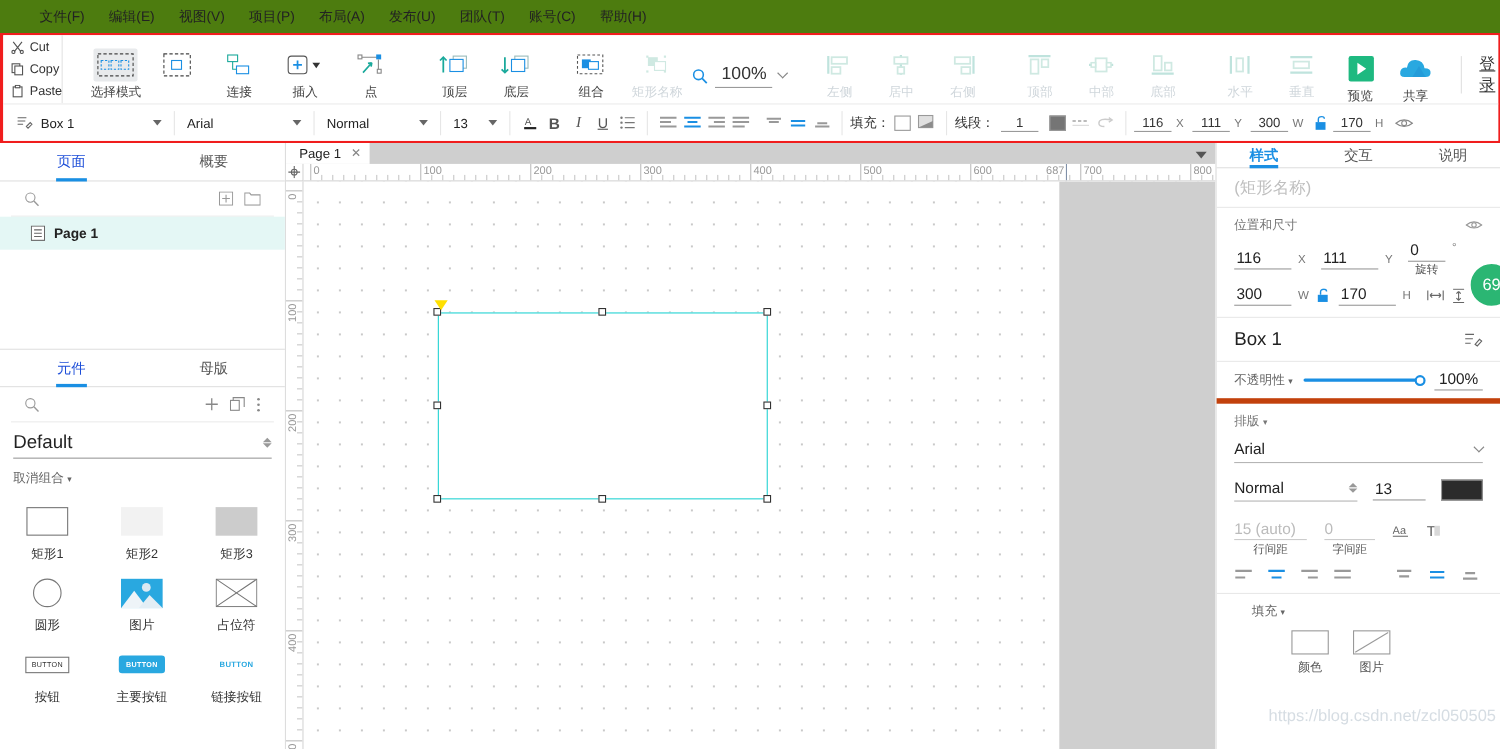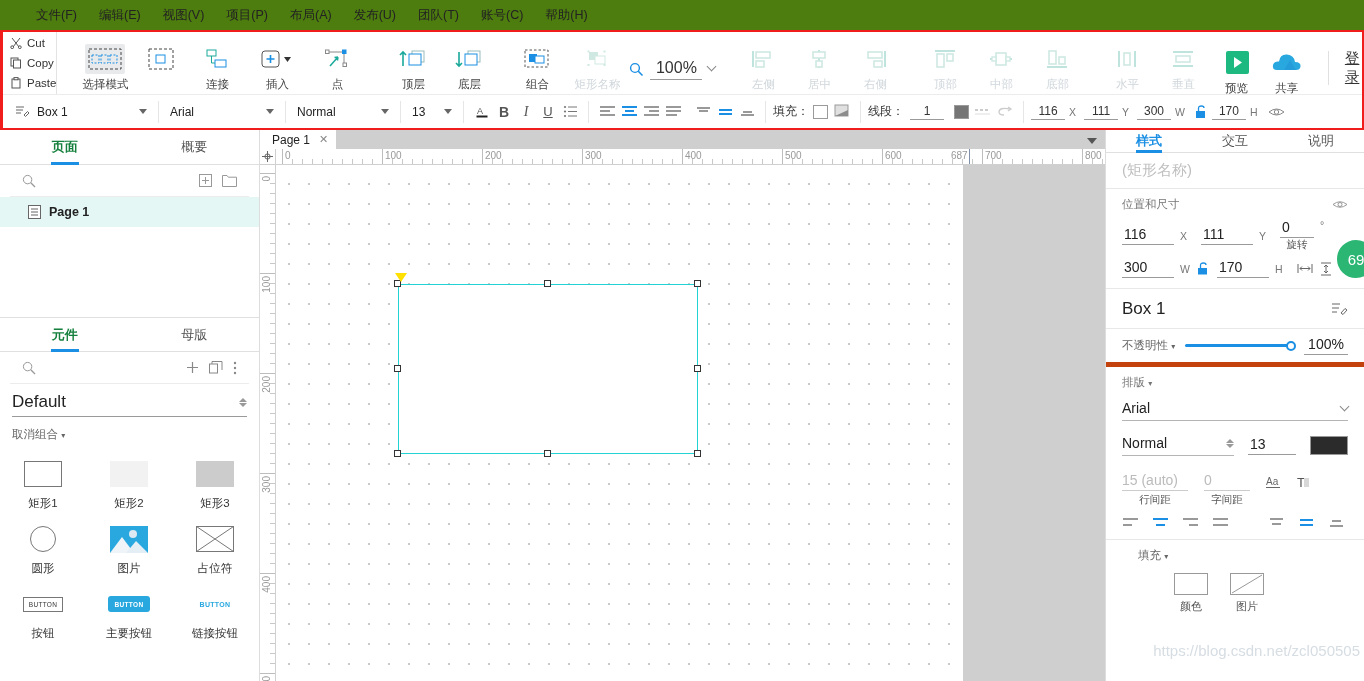--- a/index.html
+++ b/index.html
@@ -50,21 +50,21 @@
   .swatch { width: 15px; height: 14px; border: 1px solid #9a9a9a; }
   .lbl { font-size: 12px; color: #333; }
 
   
   .body { flex: 1; display: flex; min-height: 0; }
 
   
   .left { width: 260px; border-right: 1px solid #ddd; display: flex; flex-direction: column; background: #fff; }
   .ptabs { height: 35px; display: flex; border-bottom: 1px solid #e0e0e0; }
   .ptab { flex: 1; display: flex; align-items: center; justify-content: center; font-size: 13px; color: #555; position: relative; }
-  .ptab.on { color: #15803d; font-weight: bold; }
+  .ptab.on { color: #1d4ed8; font-weight: normal; }
   .ptab.on::after { content: ""; position: absolute; bottom: -1px; left: 50%; transform: translateX(-50%); width: 28px; height: 3px; background: #1a8fe3; }
   .ptools { height: 32px; display: flex; align-items: center; padding: 0 12px; gap: 10px; border-bottom: 1px solid #ececec; margin: 0 10px; }
   .ptools .sp { flex: 1; }
   .pgitem { height: 30px; display: flex; align-items: center; gap: 8px; padding-left: 28px; font-size: 12.5px; font-weight: bold; color: #222; }
   .pgitem.sel { background: #e4f7f5; }
   .pagelist { flex: 0 0 120px; }
   .selbox { margin: 8px 12px 0 12px; display: flex; align-items: center; justify-content: space-between; border-bottom: 1px solid #9a9a9a; padding-bottom: 4px; }
   .selbox .v { font-size: 17px; color: #222; }
   .secthead { padding: 10px 12px 4px 12px; font-size: 11.5px; color: #666; }
   .wgrid { display: flex; flex-wrap: wrap; padding: 4px 0 0 0; }

